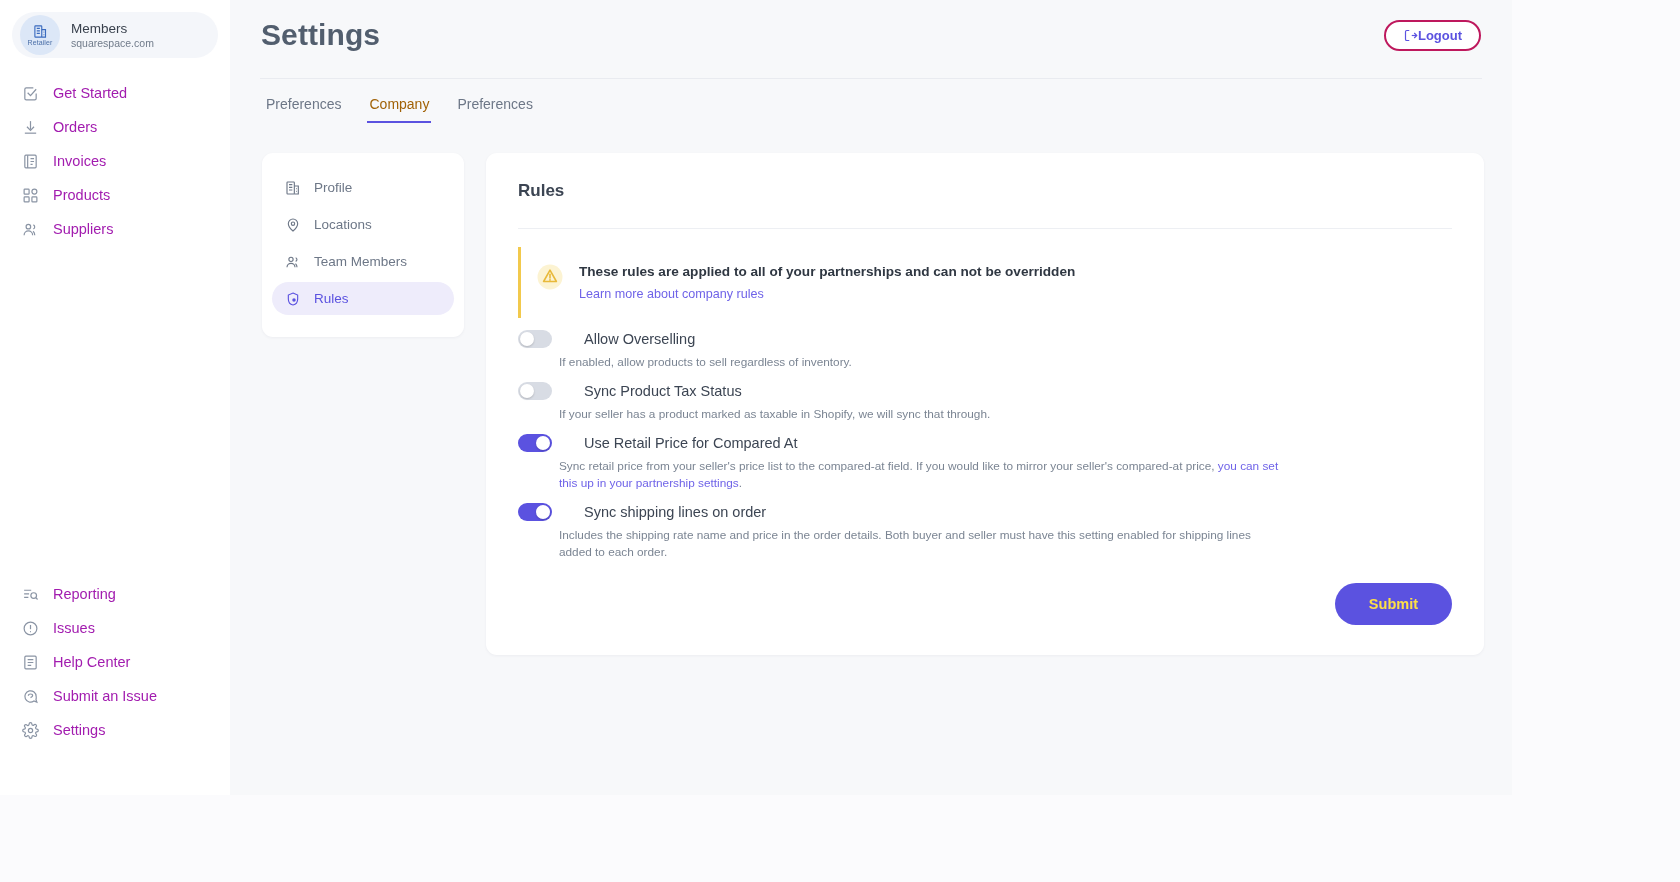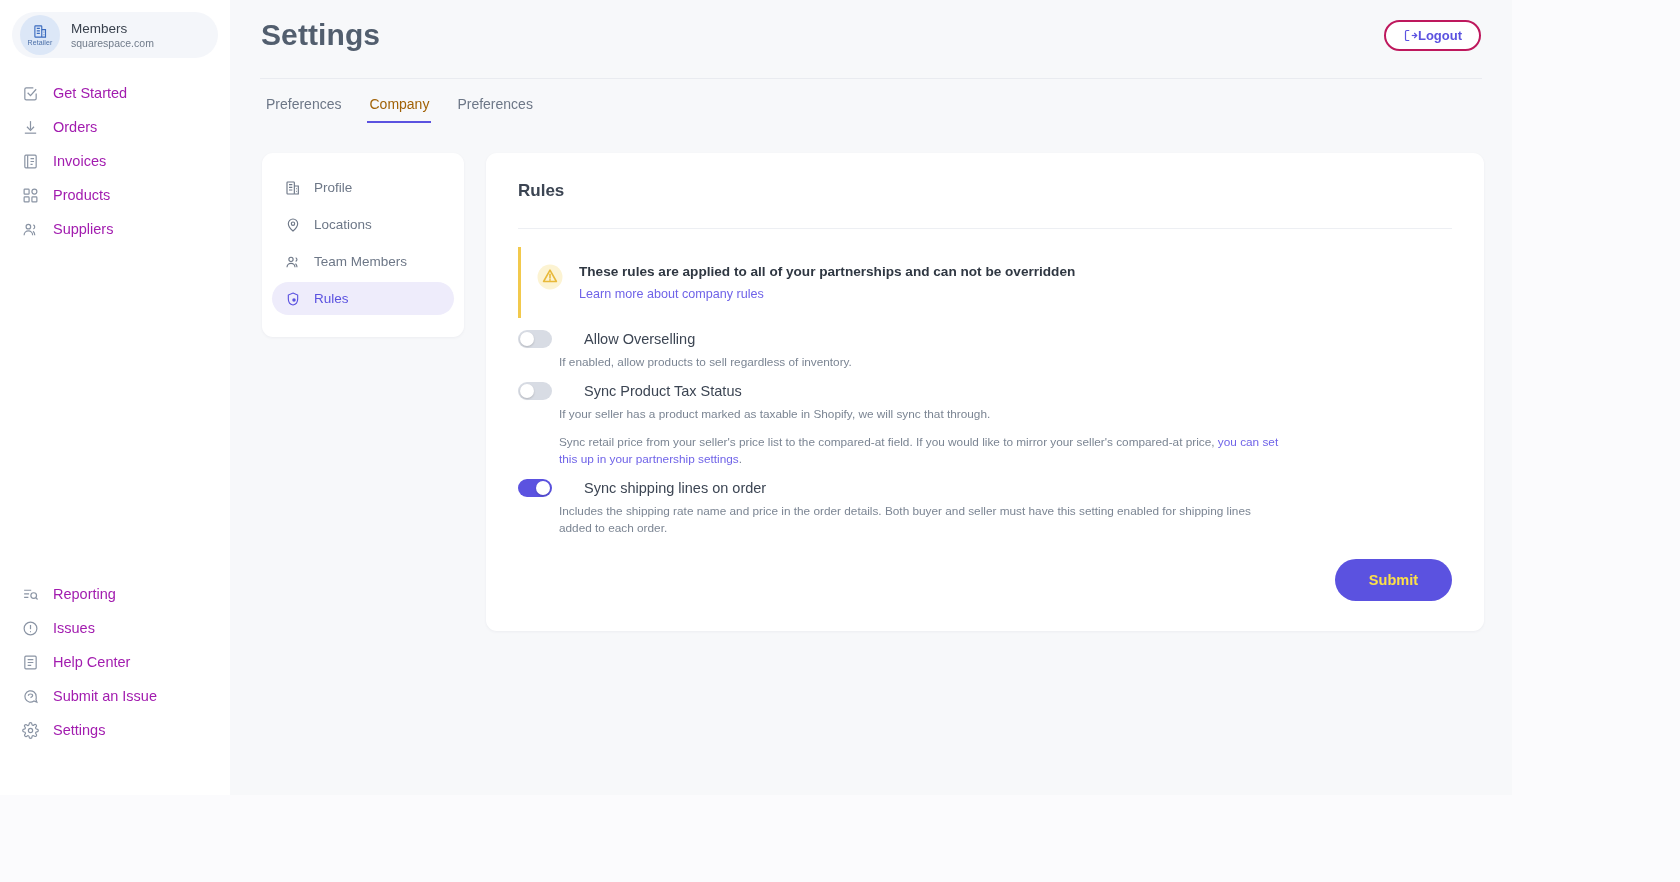--- a/index.html
+++ b/index.html
@@ -359,20 +359,26 @@
             <div class="rule-head">
               <div class="toggle">
                 <span class="knob"></span>
               </div>
               <span class="rule-label">Sync Product Tax Status</span>
             </div>
             <div class="rule-desc">If your seller has a product marked as taxable in Shopify, we will sync that through.</div>
           </div>
 
           <div class="rule-row">
+            <div class="rule-head">
+              <div class="toggle on">
+                <span class="knob"></span>
+              </div>
+              <span class="rule-label">Use Retail Price for Compared At</span>
+            </div>
             <div class="rule-desc"><span>Sync retail price from your seller's price list to the compared-at field. If you would like to mirror your seller's compared-at price, </span><a>you can set this up in your partnership settings</a><span>.</span></div>
           </div>
 
           <div class="rule-row">
             <div class="rule-head">
               <div class="toggle on">
                 <span class="knob"></span>
               </div>
               <span class="rule-label">Sync shipping lines on order</span>
             </div>

